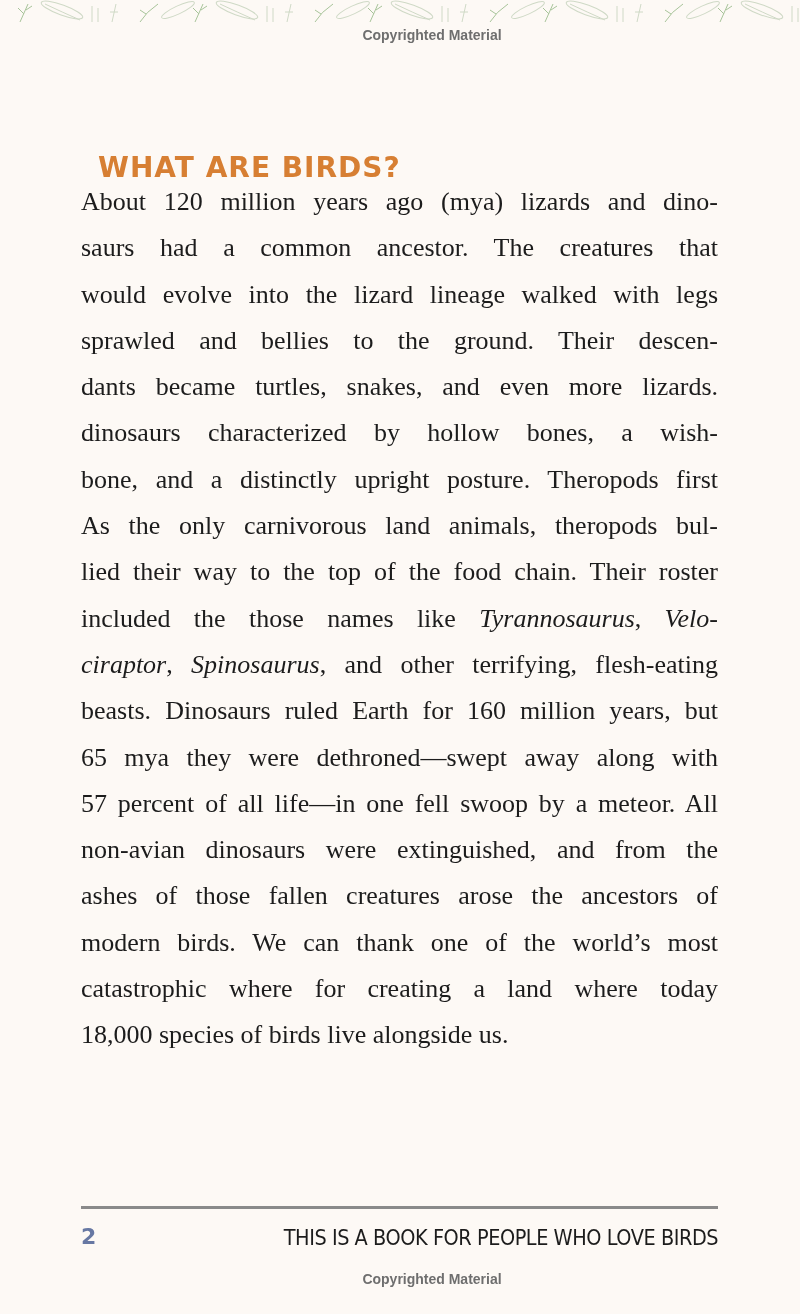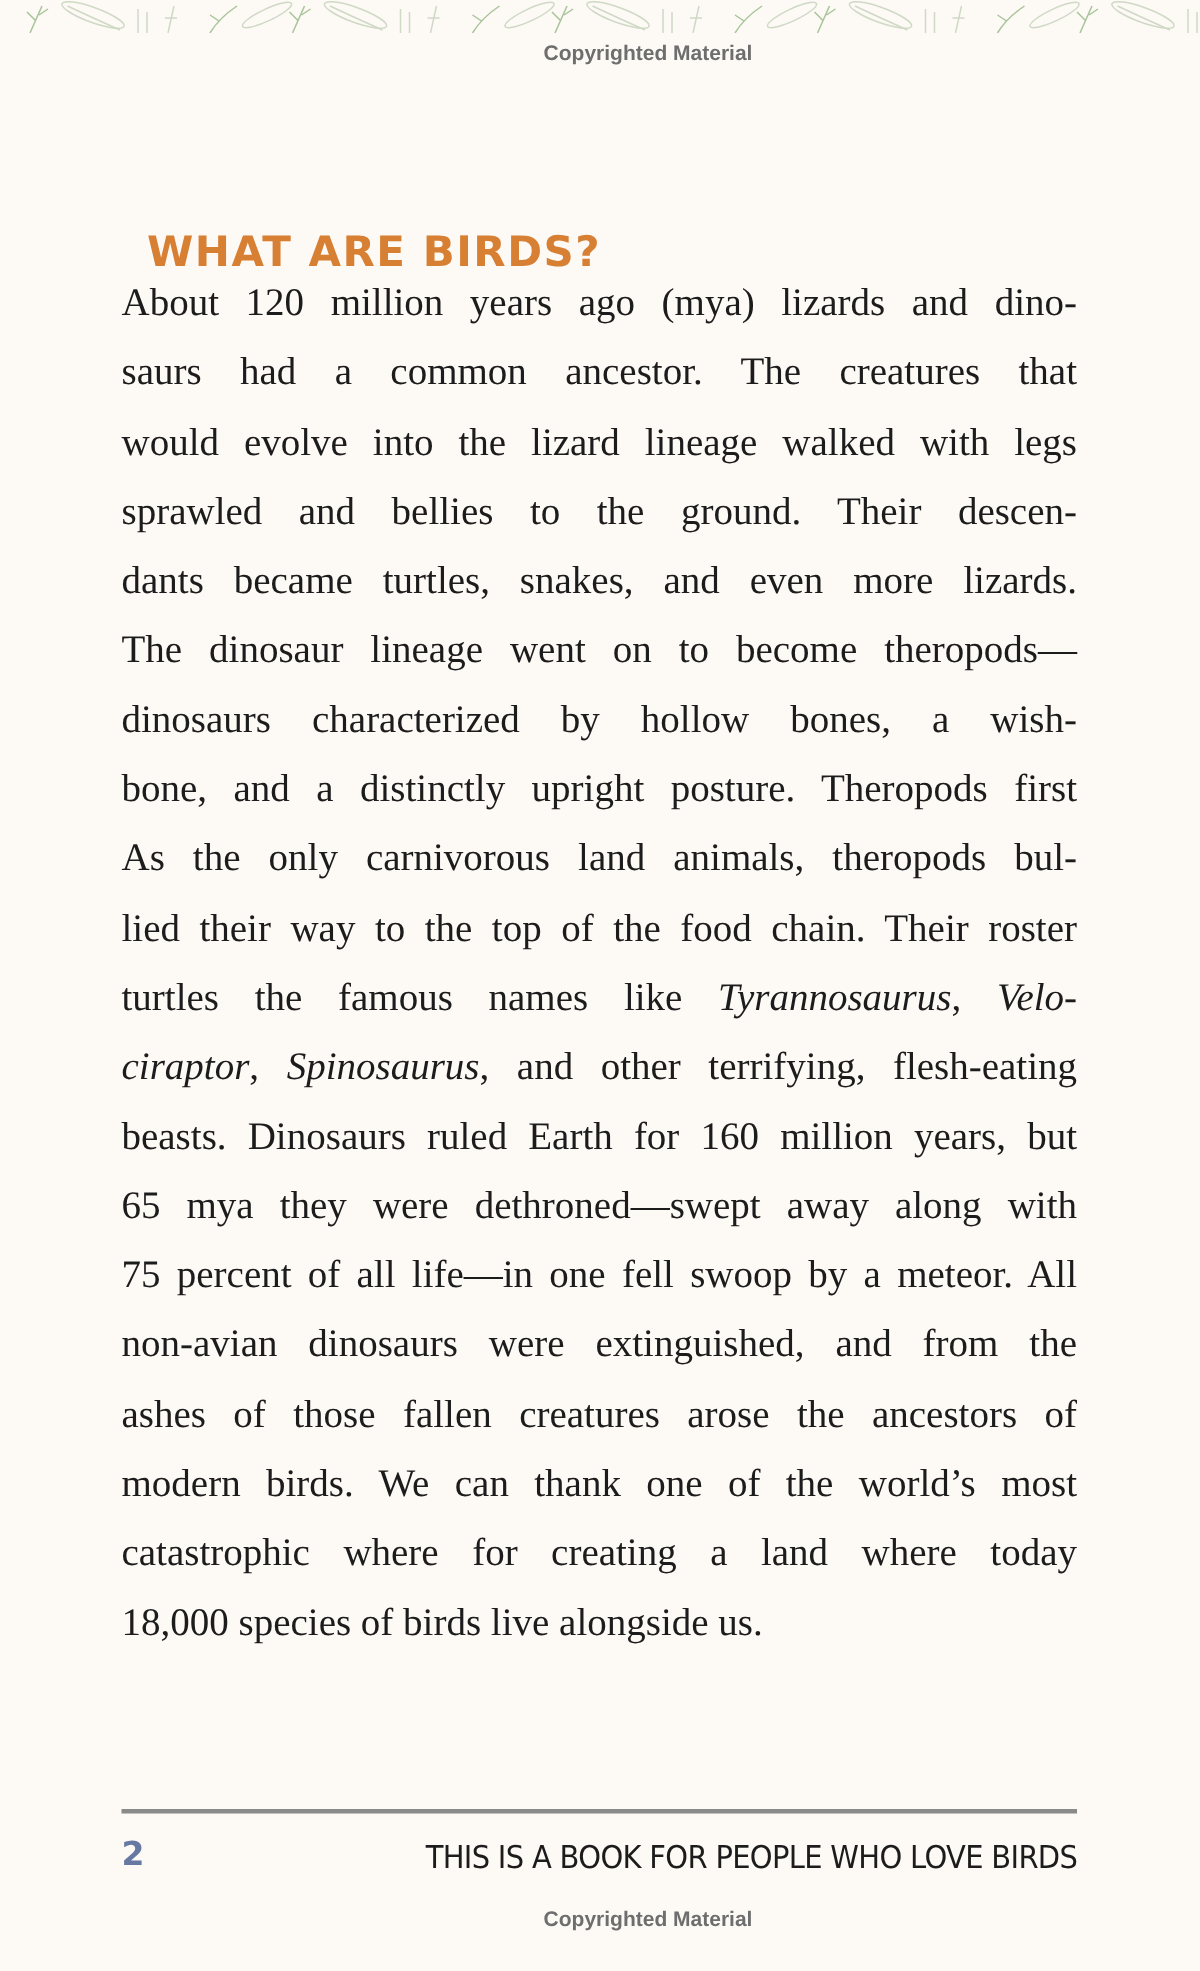--- a/index.html
+++ b/index.html
@@ -80,30 +80,29 @@
 <div class="watermark wm-top">Copyrighted Material</div>
 
 <h2 class="heading" style="margin:17px;">WHAT ARE BIRDS?</h2>
 
 <div class="body-text">
   <div class="line">About 120 million years ago (mya) lizards and dino-</div>
   <div class="line">saurs had a common ancestor. The creatures that</div>
   <div class="line">would evolve into the lizard lineage walked with legs</div>
   <div class="line">sprawled and bellies to the ground. Their descen-</div>
   <div class="line">dants became turtles, snakes, and even more lizards.</div>
-  <div class="line">The dinosaur lineage went on to become theropods—</div>
   <div class="line">dinosaurs characterized by hollow bones, a wish-</div>
   <div class="line">bone, and a distinctly upright posture. Theropods first</div>
   <div class="line">As the only carnivorous land animals, theropods bul-</div>
   <div class="line">lied their way to the top of the food chain. Their roster</div>
-  <div class="line"><span>turtles the famous names like </span><i>Tyrannosaurus</i><span>, </span><i>Velo-</i></div>
+  <div class="line"><span>included the those names like </span><i>Tyrannosaurus</i><span>, </span><i>Velo-</i></div>
   <div class="line"><i>ciraptor</i><span>, </span><i>Spinosaurus</i><span>, and other terrifying, flesh-eating</span></div>
   <div class="line">beasts. Dinosaurs ruled Earth for 160 million years, but</div>
   <div class="line">65 mya they were dethroned—swept away along with</div>
-  <div class="line">75 percent of all life—in one fell swoop by a meteor. All</div>
+  <div class="line">57 percent of all life—in one fell swoop by a meteor. All</div>
   <div class="line">non-avian dinosaurs were extinguished, and from the</div>
   <div class="line">ashes of those fallen creatures arose the ancestors of</div>
   <div class="line">modern birds. We can thank one of the world’s most</div>
   <div class="line">catastrophic where for creating a land where today</div>
   <div class="line last">18,000 species of birds live alongside us.</div>
 </div>
 
 <div class="rule"></div>
 <div class="page-num">2</div>
 <div class="running-head">THIS IS A BOOK FOR PEOPLE WHO LOVE BIRDS</div>

